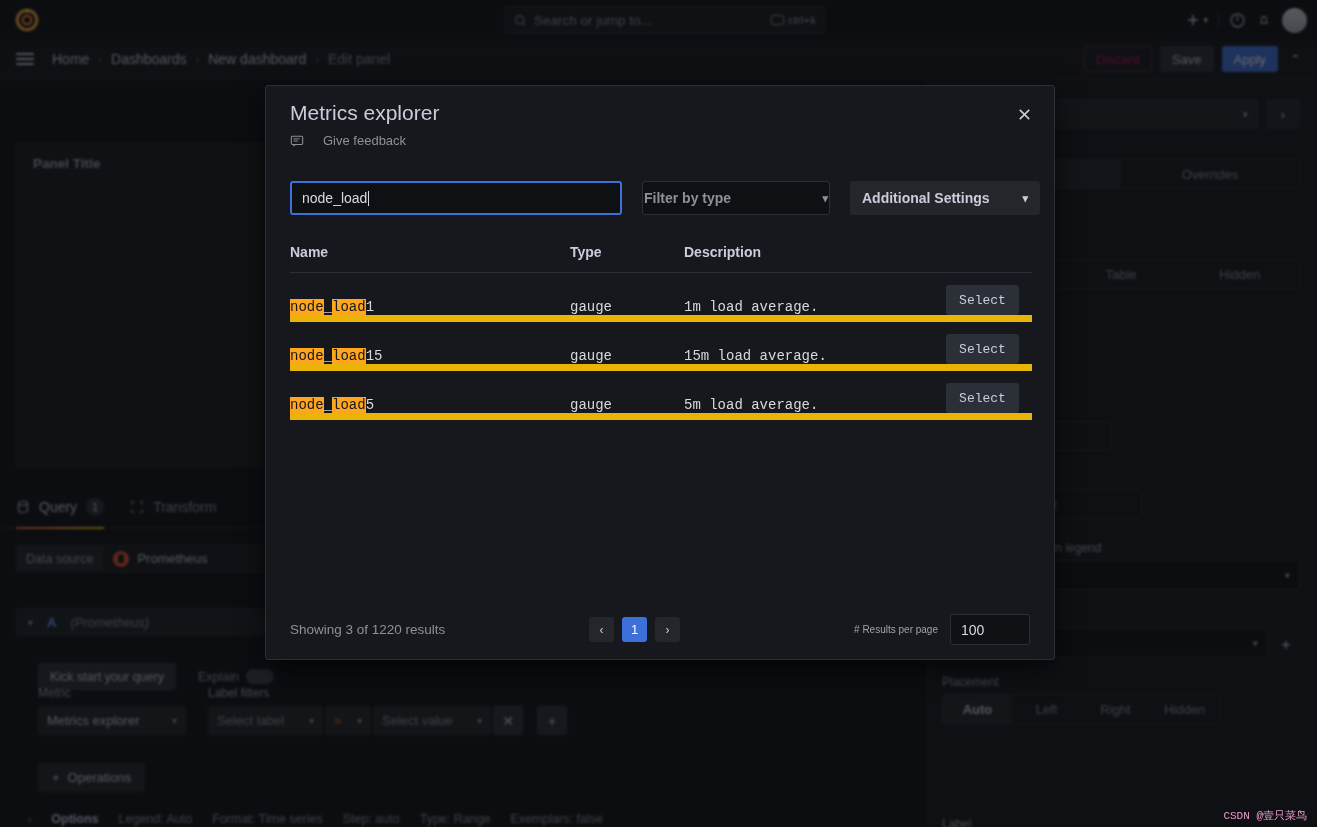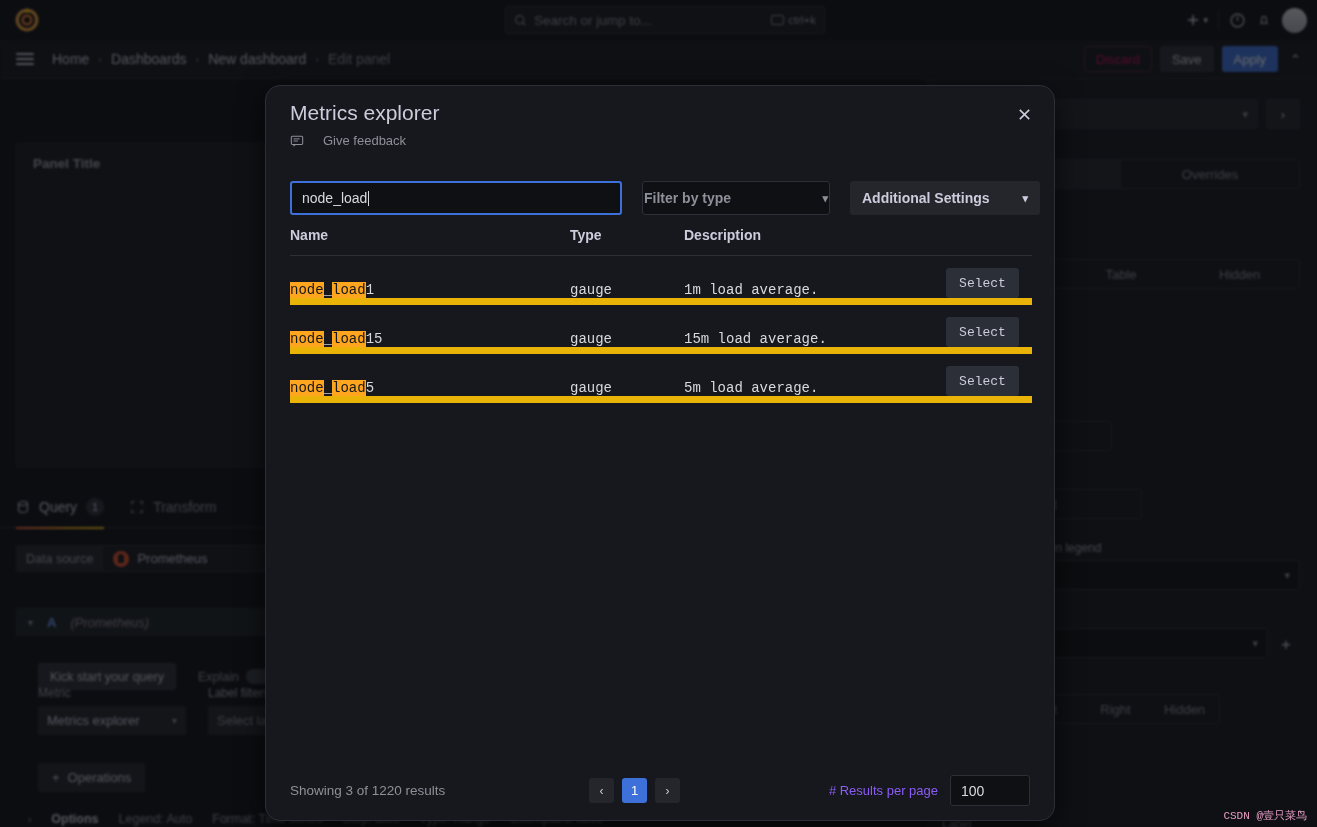--- a/index.html
+++ b/index.html
@@ -180,22 +180,22 @@
   }
   .r-input .cv { color: #8e9099; font-size: 11px; }
   .r-plus { position:absolute; color:#ccccdc; font-size:17px; }
 
   
   .scrim { position: absolute; inset: 0; background: rgba(10,11,14,0.62); }
   .blurwrap { position: absolute; inset: 0; filter: blur(1.1px); }
 
   
   .modal {
-    position: absolute; left: 265px; top: 85px; width: 790px; height: 736px;
-    background: #16181d; border: 1px solid #2b2f37; border-radius: 15px;
+    position: absolute; left: 265px; top: 85px; width: 790px; height: 575px;
+    background: #16181d; border: 1px solid #2b2f37; border-radius: 3px;
     box-shadow: 0 8px 28px rgba(0,0,0,0.65);
   }
   .m-title {
     position: absolute; left: 24px; top: 15px; color: #ccccdc;
     font-size: 21px; font-weight: normal;
   }
   .m-close {
     position: absolute; right: 16px; top: 14px; width: 28px; height: 28px;
     display: flex; align-items: center; justify-content: center;
     color: #ccccdc; font-size: 17px; cursor: pointer;
@@ -219,21 +219,21 @@
     color: #8e9099; font-size: 14px; cursor: pointer; font-weight: bold;
   }
   .m-addset {
     width: 190px; height: 34px; background: #24262b; border-radius: 3px;
     display: flex; align-items: center; justify-content: space-between; padding: 0 12px;
     color: #ccccdc; font-size: 14px; font-weight: bold; cursor: pointer;
   }
   .cvt { font-size: 11px; color: #8e9099; }
 
   
-  .m-table { position: absolute; left: 24px; top: 141px; width: 742px; }
+  .m-table { position: absolute; left: 24px; top: 158px; width: 742px; }
   .th-row { display: flex; padding-bottom: 12px; border-bottom: 1px solid #2b2f37; }
   .th { color: #ccccdc; font-size: 14px; font-weight: bold; }
   .c-name { width: 280px; }
   .c-type { width: 114px; }
   .c-desc { flex: 1; }
   .c-act  { width: 86px; }
   .tr-row { display: flex; align-items: flex-end; height: 49px; border-bottom: 7px solid #eab308; font-family: Liberation Mono, monospace; }
   .cell { color: #d8d9de; font-size: 14px; }
   .hl { background: #ffa51e; color: #16181d; }
   .sel-btn {
@@ -244,21 +244,21 @@
   
   .m-foot { position: absolute; left: 24px; right: 24px; bottom: 22px; display: flex; align-items: center; margin-top: 12px; }
   .f-showing { color: #8e9099; font-size: 13.5px; }
   .f-pager { position: absolute; left: 299px; display: flex; align-items: center; gap: 8px; }
   .pg {
     min-width: 25px; height: 25px; padding: 0 6px; border-radius: 3px; background: #24262b;
     color: #ccccdc; font-size: 12px; display: flex; align-items: center; justify-content: center; cursor: pointer;
   }
   .pg.cur { background: #3d71d9; color: #fff; font-size: 13px; }
   .f-right { position: absolute; right: 0; display: flex; align-items: center; gap: 12px; }
-  .f-rplabel { color: #8b5cf6; font-size: 13px; }
+  .f-rplabel { color: #a3a3a3; font-size: 10px; }
   .f-rpinput {
     width: 80px; height: 31px; background: #0f1014; border: 1px solid #2b2f37; border-radius: 3px;
     display: flex; align-items: center; padding: 0 10px; color: #d8d9de; font-size: 14px;
   }
 
   .watermark {
     position: absolute; right: 10px; bottom: 4px;
     color: #f9a8d4; font-size: 11px; opacity: .92;
     font-family: Liberation Mono, monospace;
   }

